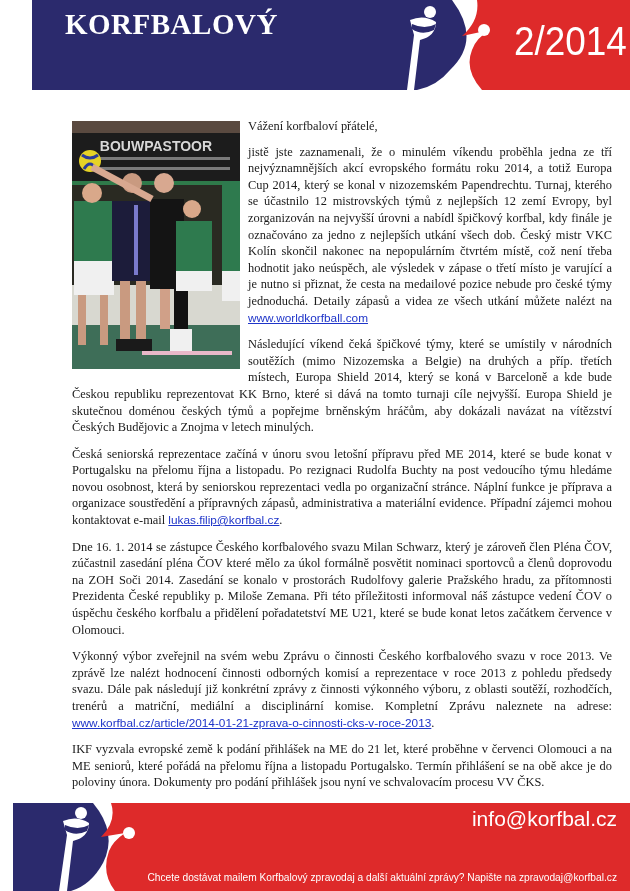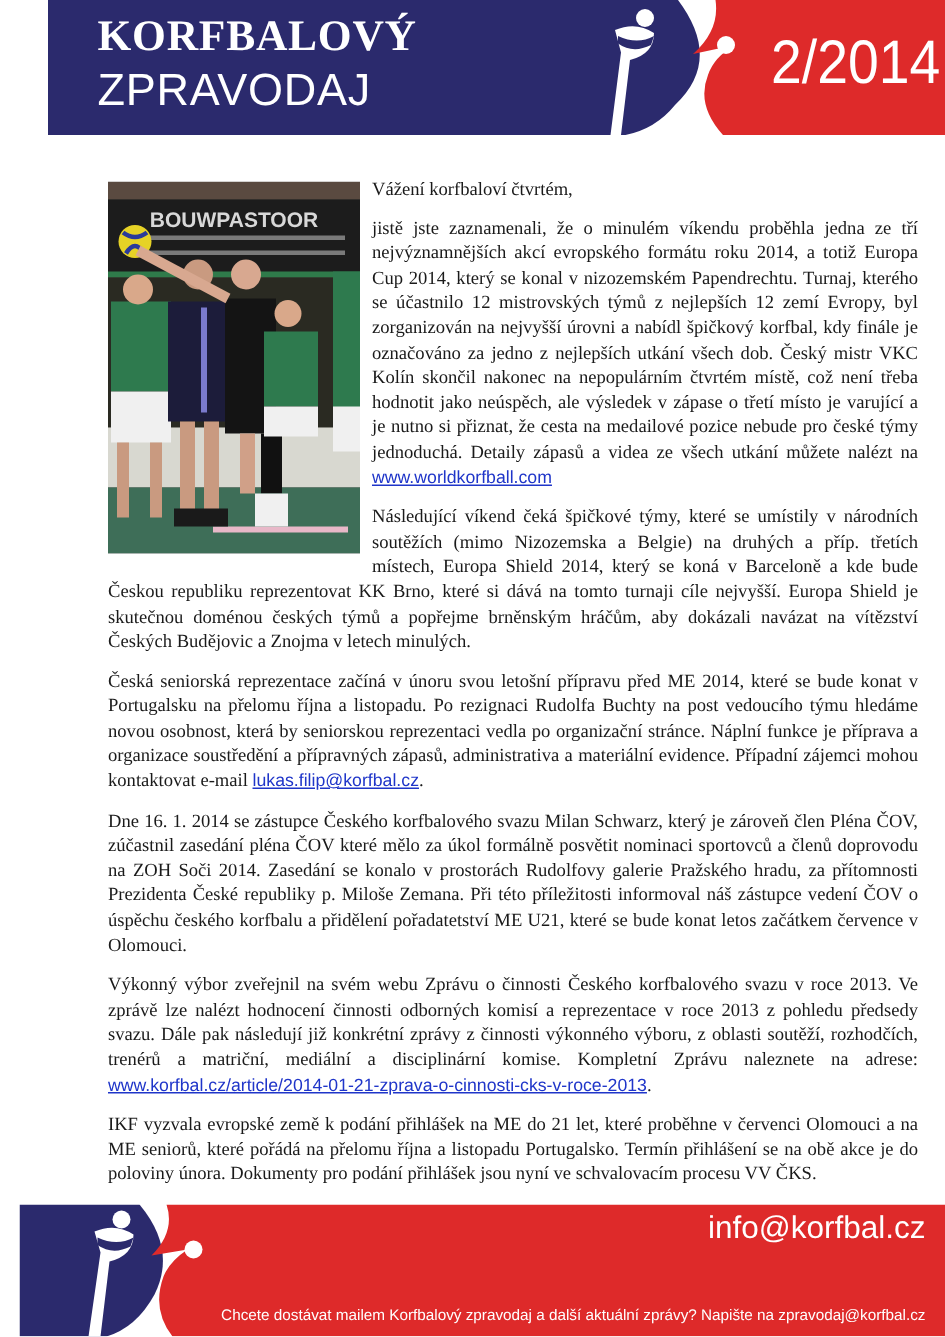--- a/index.html
+++ b/index.html
@@ -33,21 +33,20 @@
   </svg>
   <svg width="630" height="90" viewBox="0 0 630 90">
 
     <path d="M375 90 L382 35 L378 20 Q392 14 404 22 Q404 36 388 40 L382 90 Z" fill="#ffffff"></path>
     <circle cx="398" cy="12" r="6" fill="#ffffff"></circle>
     <path d="M380 24 Q393 30 404 24 L402 30 Q390 36 380 29 Z" fill="#2b2a6d"></path>
 
     <circle cx="452" cy="30" r="6" fill="#ffffff"></circle>
   </svg>
   <div class="title1">KORFBALOVÝ</div>
-  <div class="title2">ZPRAVODAJ</div>
   <div class="issue">2/2014</div>
 </div>
 
 <div class="photo">
   <svg width="168" height="248" viewBox="0 0 168 248">
     <rect width="168" height="248" fill="#3a3a34"></rect>
     <rect x="0" y="0" width="168" height="12" fill="#5a4a40"></rect>
     <rect x="0" y="12" width="168" height="50" fill="#1c1c1c"></rect>
     <text x="84" y="30" text-anchor="middle" fill="#d8d8d8" font-family="Liberation Sans, sans-serif" font-weight="bold" font-size="14">BOUWPASTOOR</text>
     <rect x="18" y="36" width="140" height="3" fill="#7a7a7a"></rect>
@@ -85,21 +84,21 @@
     <rect x="104" y="100" width="36" height="50" fill="#2e7a4e"></rect>
     <rect x="104" y="150" width="36" height="20" fill="#f0f0f0"></rect>
     <circle cx="120" cy="88" r="9" fill="#d9a88a"></circle>
     <rect x="150" y="60" width="18" height="100" fill="#2e7a4e"></rect>
     <rect x="150" y="150" width="18" height="30" fill="#f0f0f0"></rect>
   </svg>
 </div>
 
 <div class="content">
   <div class="float-img"></div>
-  <p class="p" style="margin-bottom:9px;">Vážení korfbaloví čtvrtém,</p>
+  <p class="p" style="margin-bottom:9px;">Vážení korfbaloví přátelé,</p>
   <p class="p"><span>jistě jste zaznamenali, že o minulém víkendu proběhla jedna ze tří nejvýznamnějších akcí evropského formátu roku 2014, a totiž Europa Cup 2014, který se konal v nizozemském Papendrechtu. Turnaj, kterého se účastnilo 12 mistrovských týmů z nejlepších 12 zemí Evropy, byl zorganizován na nejvyšší úrovni a nabídl špičkový korfbal, kdy finále je označováno za jedno z nejlepších utkání všech dob. Český mistr VKC Kolín skončil nakonec na nepopulárním čtvrtém místě, což není třeba hodnotit jako neúspěch, ale výsledek v zápase o třetí místo je varující a je nutno si přiznat, že cesta na medailové pozice nebude pro české týmy jednoduchá. Detaily zápasů a videa ze všech utkání můžete nalézt na </span><a class="link" href="#">www.worldkorfball.com</a></p>
   <p class="p">Následující víkend čeká špičkové týmy, které se umístily v národních soutěžích (mimo Nizozemska a Belgie) na druhých a příp. třetích místech, Europa Shield 2014, který se koná v Barceloně a kde bude Českou republiku reprezentovat KK Brno, které si dává na tomto turnaji cíle nejvyšší. Europa Shield je skutečnou doménou českých týmů a popřejme brněnským hráčům, aby dokázali navázat na vítězství Českých Budějovic a Znojma v letech minulých.</p>
   <p class="p"><span>Česká seniorská reprezentace začíná v únoru svou letošní přípravu před ME 2014, které se bude konat v Portugalsku na přelomu října a listopadu. Po rezignaci Rudolfa Buchty na post vedoucího týmu hledáme novou osobnost, která by seniorskou reprezentaci vedla po organizační stránce. Náplní funkce je příprava a organizace soustředění a přípravných zápasů, administrativa a materiální evidence.  Případní zájemci mohou kontaktovat  e-mail </span><a class="link" href="#">lukas.filip@korfbal.cz</a><span>.</span></p>
   <p class="p">Dne 16. 1. 2014 se zástupce Českého korfbalového svazu Milan Schwarz, který je zároveň člen Pléna ČOV, zúčastnil zasedání pléna ČOV které mělo za úkol formálně posvětit nominaci sportovců a členů doprovodu na ZOH Soči 2014. Zasedání se konalo v prostorách Rudolfovy galerie Pražského hradu, za přítomnosti Prezidenta České republiky p. Miloše Zemana. Při této příležitosti informoval náš zástupce vedení ČOV o úspěchu českého korfbalu a přidělení pořadatetství ME U21, které se bude konat letos začátkem července v Olomouci.</p>
   <p class="p"><span>Výkonný výbor zveřejnil na svém webu Zprávu o činnosti Českého korfbalového svazu v roce 2013. Ve zprávě lze nalézt hodnocení činnosti odborných komisí a reprezentace v roce 2013 z pohledu předsedy svazu. Dále pak následují již konkrétní zprávy z činnosti výkonného výboru, z oblasti soutěží, rozhodčích, trenérů a matriční, mediální a disciplinární komise. Kompletní Zprávu naleznete na adrese: </span><a class="link" href="#">www.korfbal.cz/article/2014-01-21-zprava-o-cinnosti-cks-v-roce-2013</a><span>.</span></p>
   <p class="p">IKF vyzvala evropské země k podání přihlášek na ME do 21 let, které proběhne v červenci Olomouci a na ME seniorů, které pořádá na přelomu října a listopadu Portugalsko. Termín přihlášení se na obě akce je do poloviny února. Dokumenty pro podání přihlášek jsou nyní ve schvalovacím procesu VV ČKS.</p>
 </div>
 
 <div class="footer">
   <svg width="630" height="88" viewBox="0 0 630 88">

